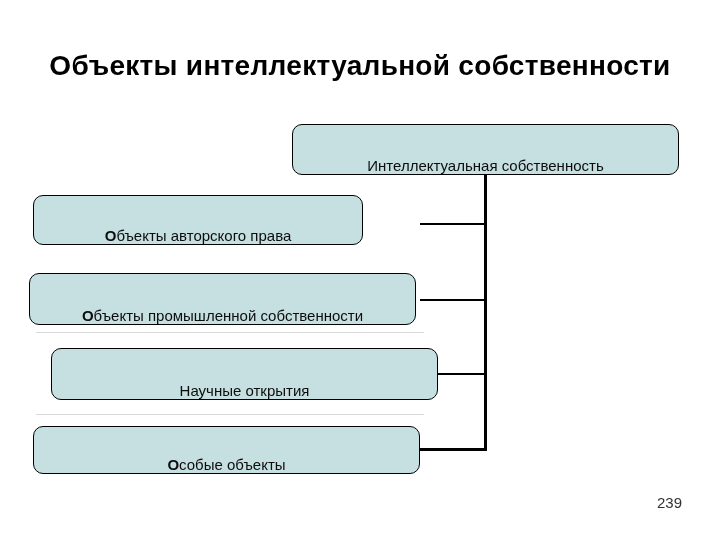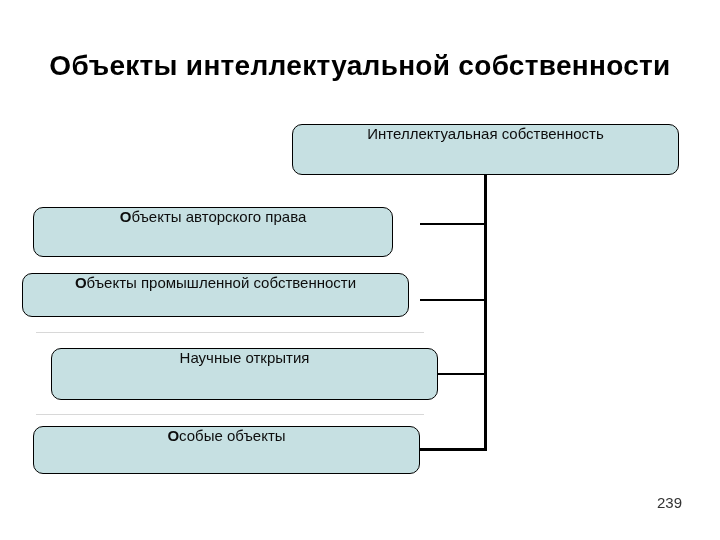--- a/index.html
+++ b/index.html
@@ -26,31 +26,31 @@
     font-weight: bold;
     color: #000000;
     letter-spacing: 0.3px;
   }
   .box {
     position: absolute;
     background: var(--box-fill, #c6e0e2);
     border: 1.5px solid var(--box-border, #000000);
     border-radius: 10px;
     display: flex;
-    align-items: flex-start;
+    align-items: flex-end;
     justify-content: center;
     font-size: 15px;
     color: #0d0d0d;
     box-sizing: border-box;
     text-align: center;
   }
   .box .lead { font-weight: bold; }
   .box-root  { left: 292px; top: 124px; width: 387px; height: 51px; }
-  .box-c0    { left: 33px;  top: 207px; width: 360px; height: 50px; }
-  .box-c1    { left: 22px;  top: 273px; width: 387px; height: 44px; }
+  .box-c0    { left: 33px;  top: 195px; width: 330px; height: 50px; }
+  .box-c1    { left: 29px;  top: 273px; width: 387px; height: 52px; }
   .box-c2    { left: 51px;  top: 348px; width: 387px; height: 52px; }
   .box-c3    { left: 33px;  top: 426px; width: 387px; height: 48px; }
   .line {
     position: absolute;
     background: var(--connector, #000000);
   }
   .vline  { left: 484px; top: 175px; width: 3px;  height: 276px; }
   .hline0 { left: 420px; top: 223px; width: 66px; height: 2px; }
   .hline1 { left: 420px; top: 299px; width: 66px; height: 2px; }
   .hline2 { left: 420px; top: 373px; width: 66px; height: 2px; }

